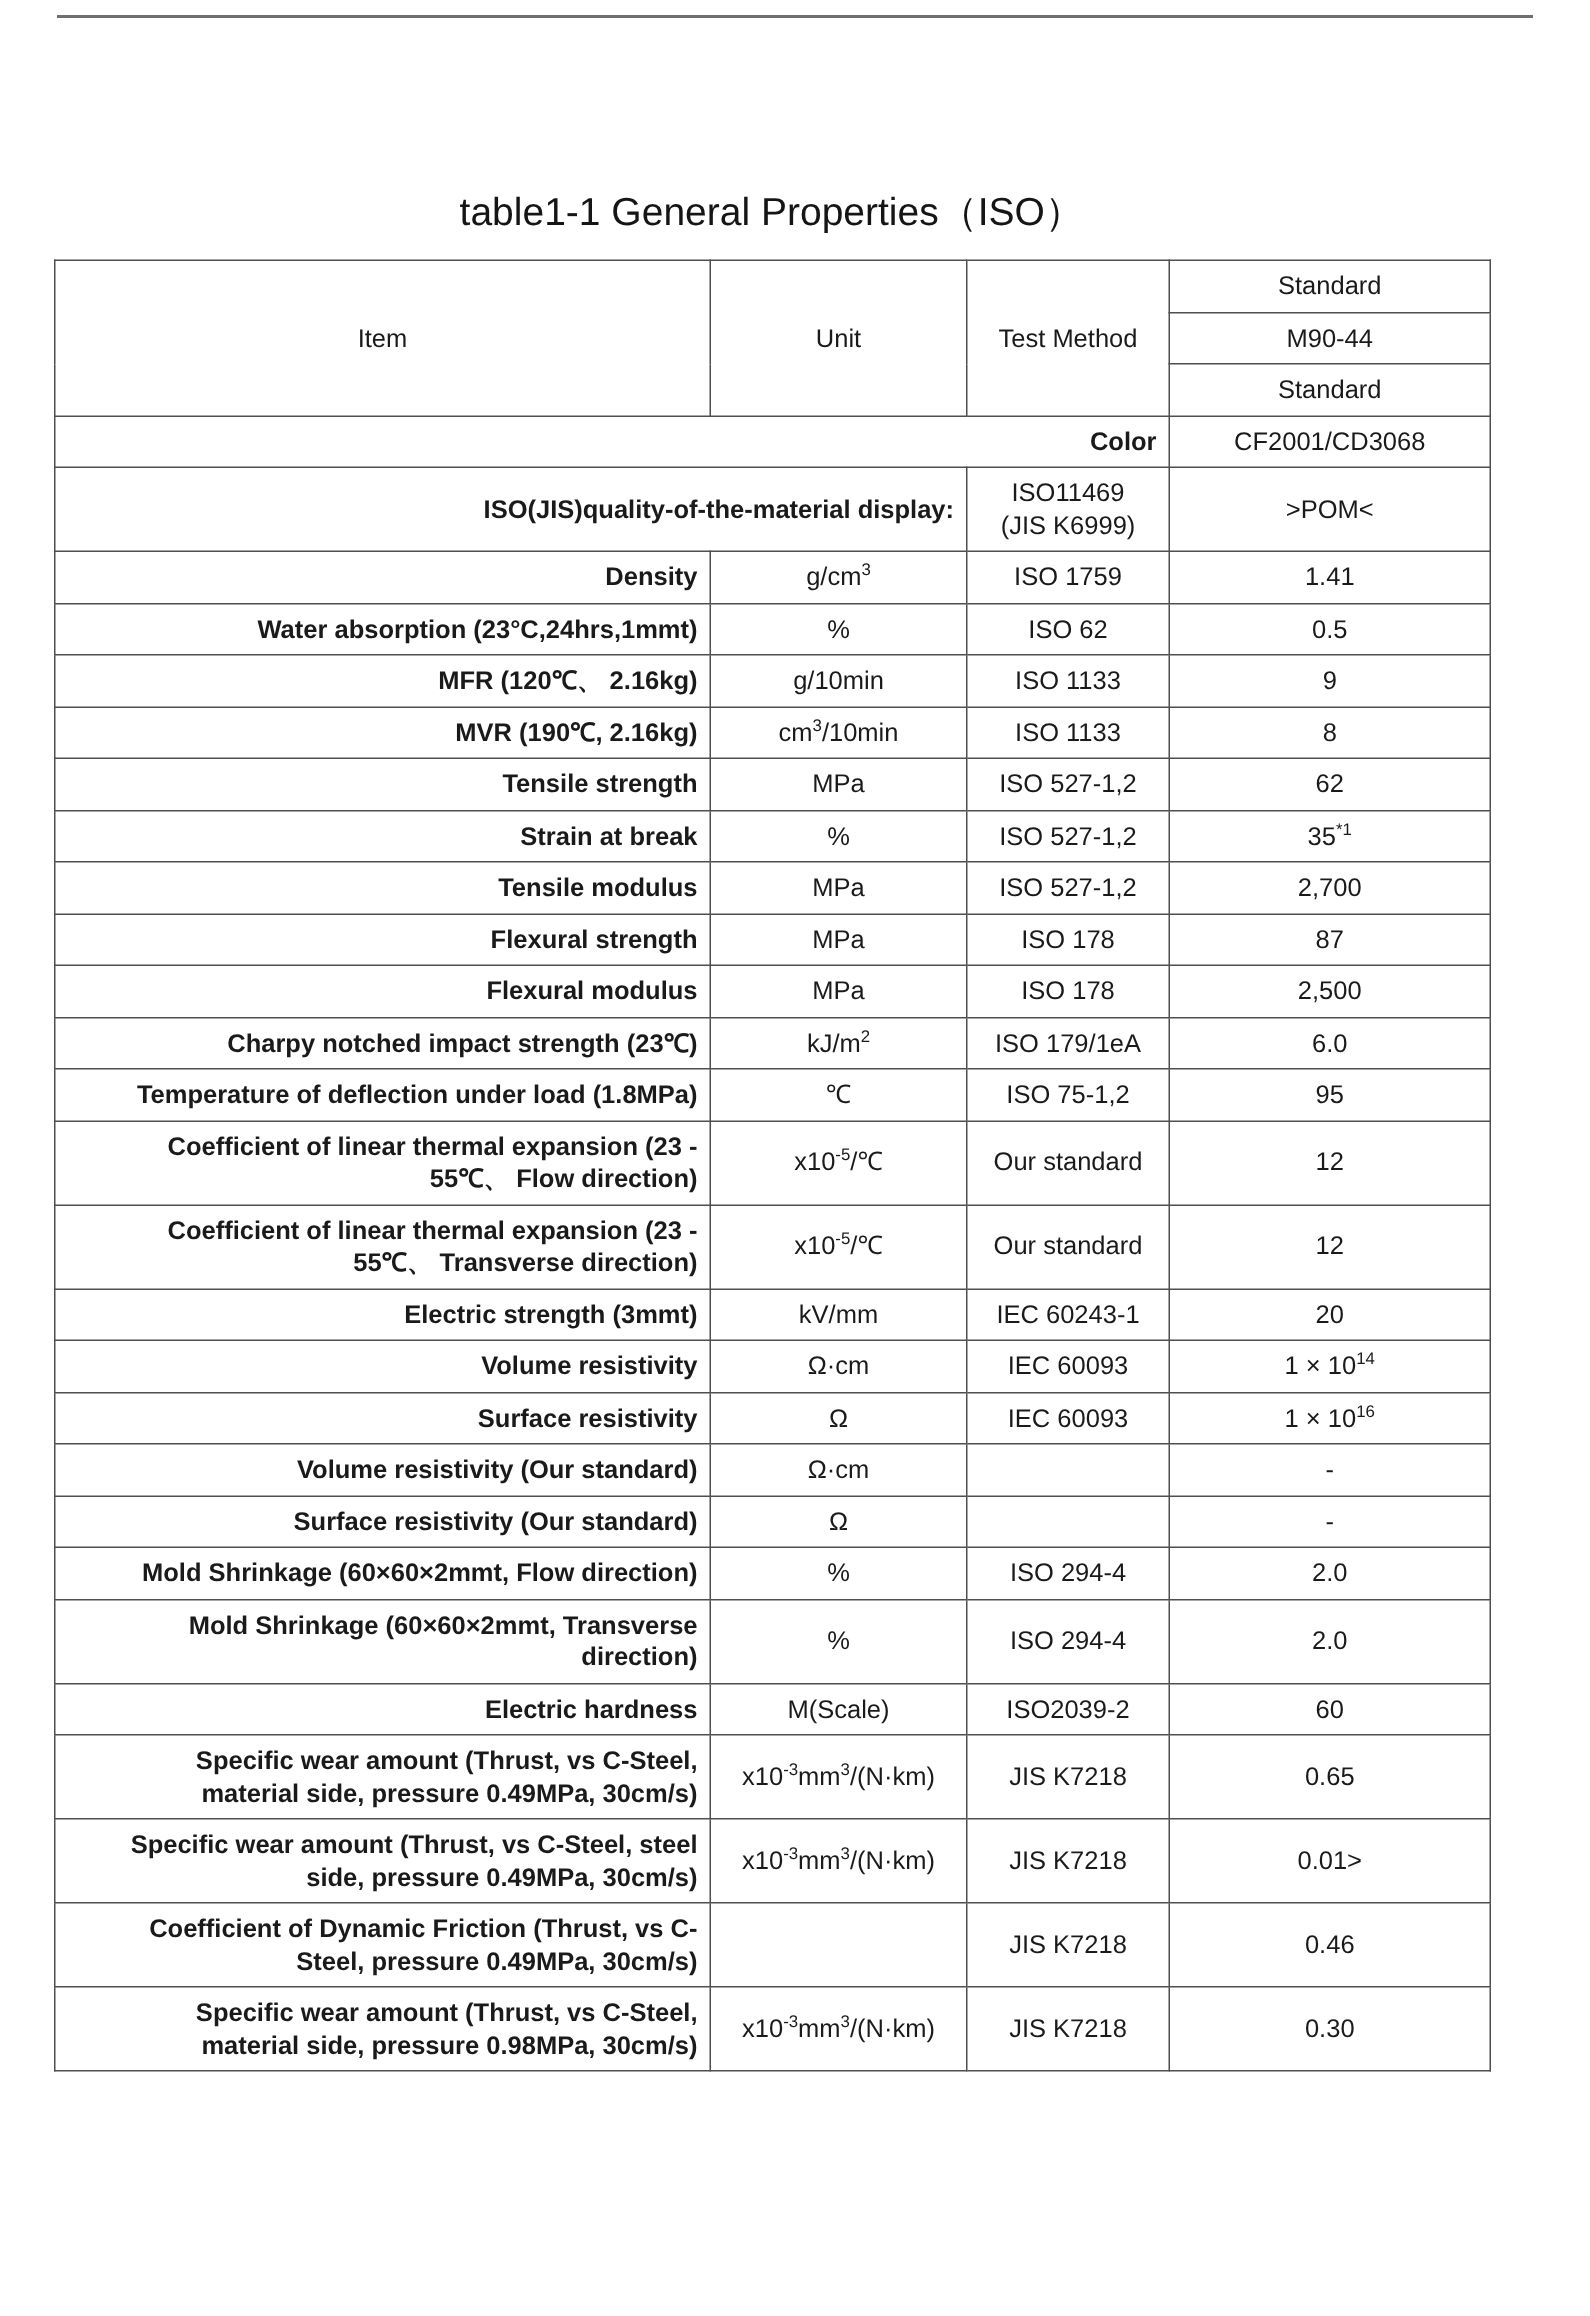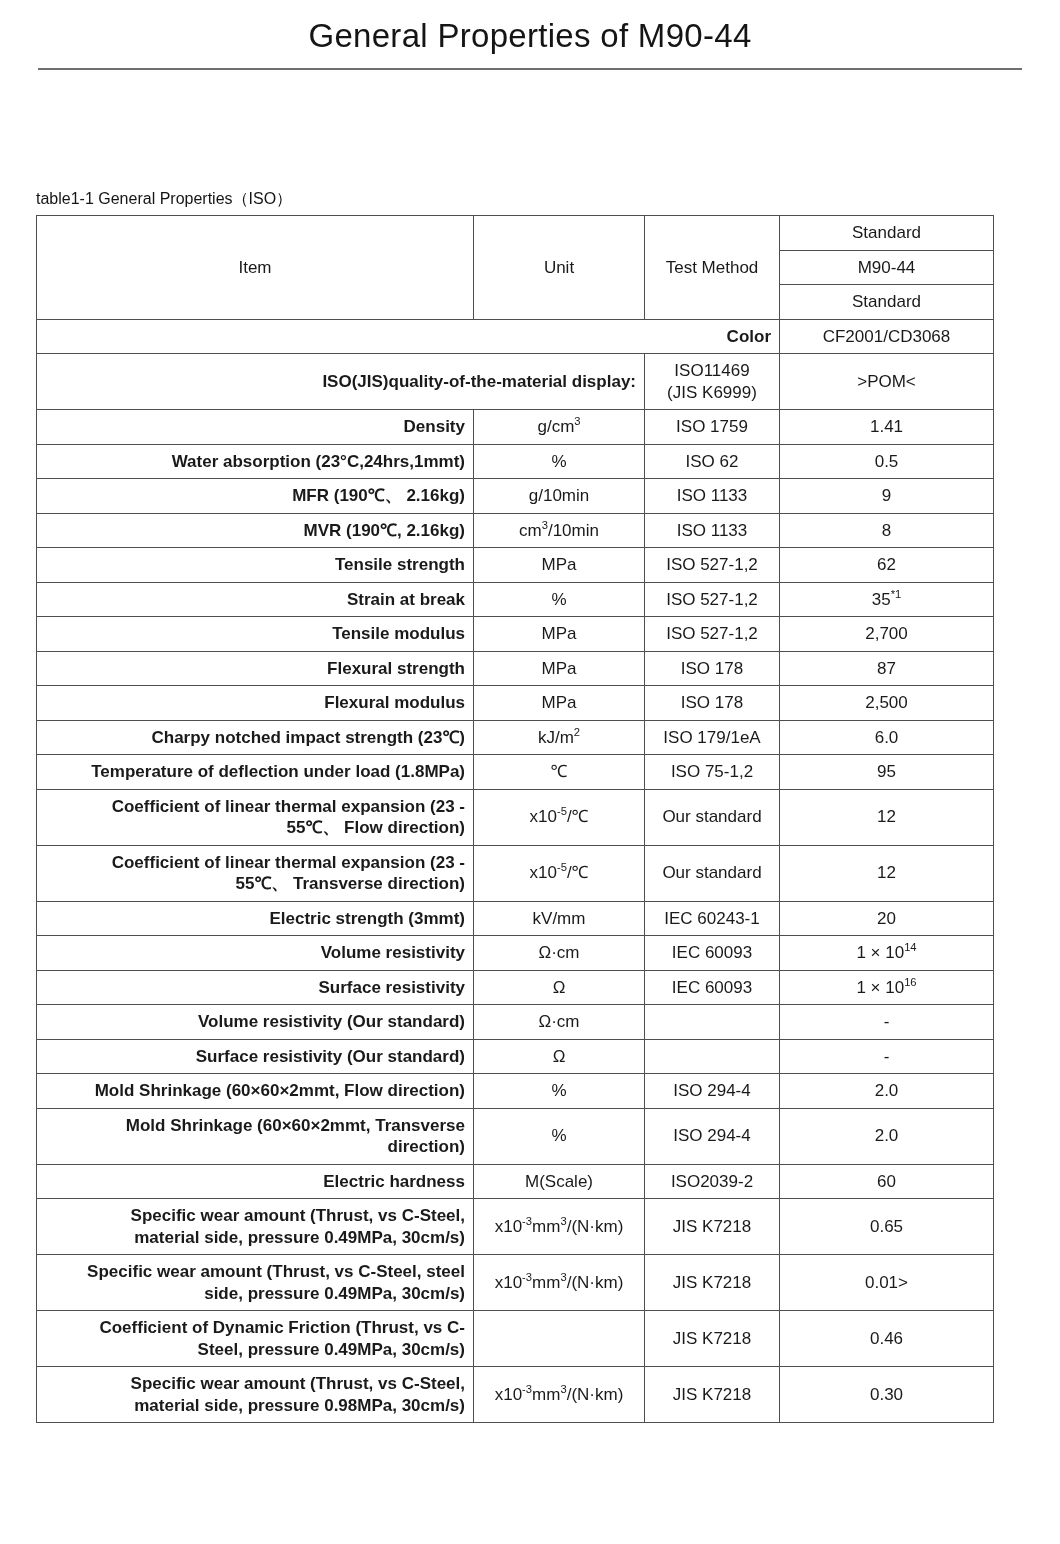--- a/index.html
+++ b/index.html
@@ -23,24 +23,24 @@
     letter-spacing: 0.3px;
     color: #151515;
   }
   .title-rule {
     border: none;
     border-top: 2px solid #6f6f6f;
     margin: 10px 38px 0 38px;
     height: 0;
   }
   .table-caption {
-    margin: 117px 0 4px 36px;
+    margin: 117px 0 20px 36px;
     width: 957px;
-    text-align: left;
-    font-size: 16px;
+    text-align: center;
+    font-size: 26px;
     line-height: 24px;
     color: #151515;
   }
   table.props {
     margin-left: 36px;
     width: 957px;
     border-collapse: collapse;
     table-layout: fixed;
   }
   table.props th,
@@ -65,21 +65,20 @@
     line-height: 0;
     vertical-align: super;
     letter-spacing: 0;
   }
 </style>
 </head>
 <body>
 
 <div>
 
-  <h1 class="page-title">General Properties of M90-44</h1>
 
   <hr class="title-rule">
 
   <div class="table-caption">table1-1 General Properties（ISO）</div>
 
   <table class="props">
     <colgroup>
       <col style="width:437px">
       <col style="width:171px">
       <col style="width:135px">
@@ -116,21 +115,21 @@
           <td class="method">ISO 1759</td>
           <td class="value">1.41</td>
         </tr>
         <tr>
           <td class="item">Water absorption (23°C,24hrs,1mmt)</td>
           <td class="unit">%</td>
           <td class="method">ISO 62</td>
           <td class="value">0.5</td>
         </tr>
         <tr>
-          <td class="item">MFR (190℃、 2.16kg)</td>
+          <td class="item">MFR (120℃、 2.16kg)</td>
           <td class="unit">g/10min</td>
           <td class="method">ISO 1133</td>
           <td class="value">9</td>
         </tr>
         <tr>
           <td class="item">MVR (190℃, 2.16kg)</td>
           <td class="unit">cm<sup>3</sup>/10min</td>
           <td class="method">ISO 1133</td>
           <td class="value">8</td>
         </tr>

